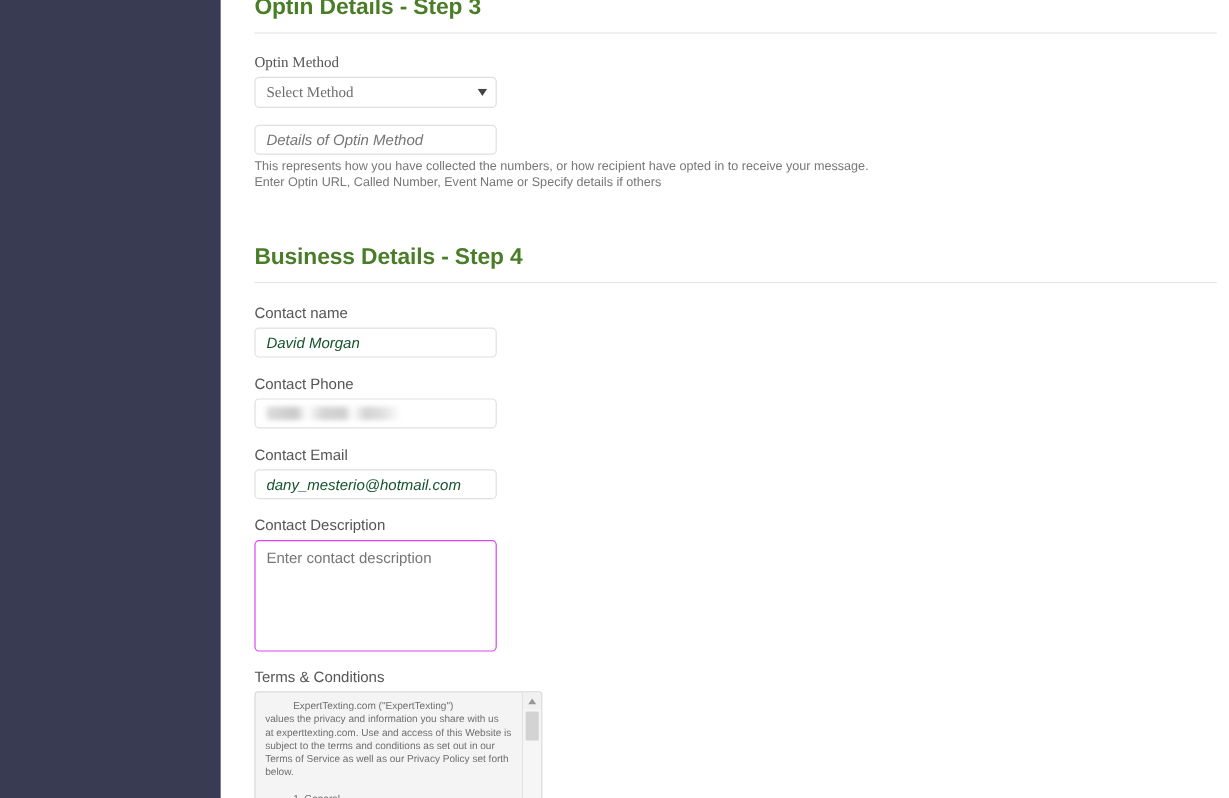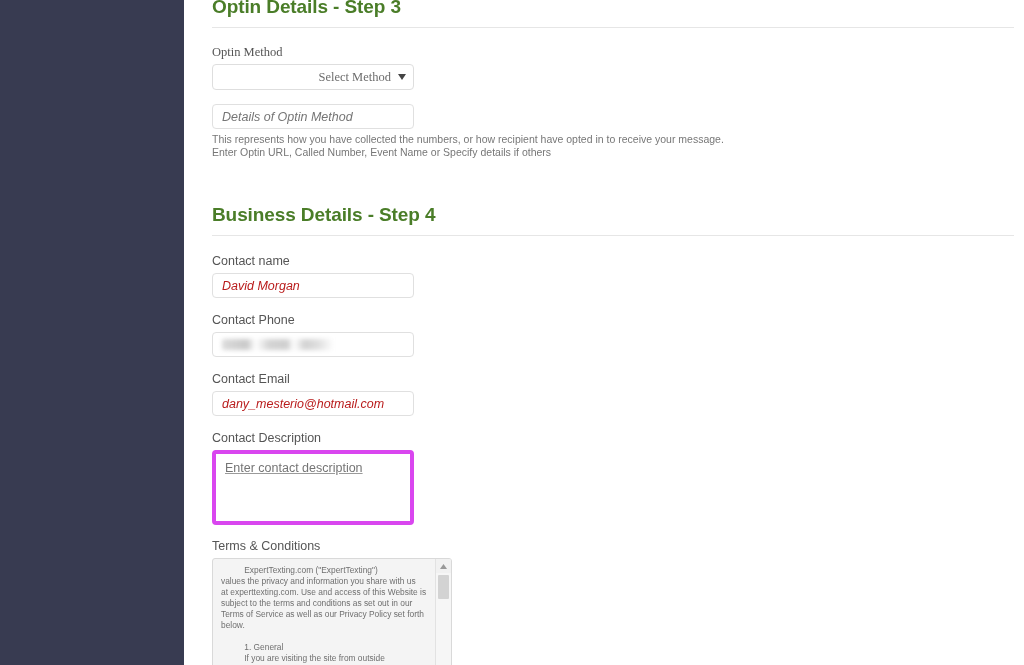--- a/index.html
+++ b/index.html
@@ -71,75 +71,73 @@
     border: 1px solid #e0e0e0;
     border-radius: 4px;
     background: #ffffff;
     color: #9a9a9a;
     font-size: 12.5px;
     font-family: "Liberation Sans", sans-serif;
     outline: none;
     font-style: italic;
   }
   .text-input.filled {
-    color: #b91c1c;
+    color: #14532d;
   }
   .select-wrap {
     position: relative;
     width: 202px;
   }
   .select-input {
     display: block;
     width: 202px;
     height: 26px;
     box-sizing: border-box;
     padding: 0 22px 0 9px;
     border: 1px solid #dedede;
     border-radius: 4px;
     background: #ffffff;
     color: #6d6d6d;
     font-size: 12.5px;
     line-height: 24px;
     cursor: pointer;
     white-space: nowrap;
     overflow: hidden;
-    text-align: right;
   }
   .select-arrow {
     position: absolute;
     right: 8px;
     top: 0;
     height: 26px;
     display: flex;
     align-items: center;
     pointer-events: none;
   }
   .select-arrow svg { display: block; }
   .help-text {
     color: #777777;
     font-size: 10.5px;
     line-height: 12.5px;
     margin: 4px 0 0 0;
   }
   .textarea-input {
     display: block;
     width: 202px;
-    height: 75px;
+    height: 93px;
     box-sizing: border-box;
     padding: 7px 9px;
-    border: 4px solid #d946ef;
+    border: 1px solid #d946ef;
     border-radius: 4px;
     background: #ffffff;
     color: #9a9a9a;
     font-size: 12.5px;
     line-height: 15px;
     font-family: "Liberation Sans", sans-serif;
     resize: none;
     outline: none;
-    text-decoration: underline;
   }
   .terms-box {
     position: relative;
     width: 240px;
     height: 125px;
     box-sizing: border-box;
     border: 1px solid #d9d9d9;
     border-radius: 3px;
     background: #f4f4f4;
     overflow: hidden;

